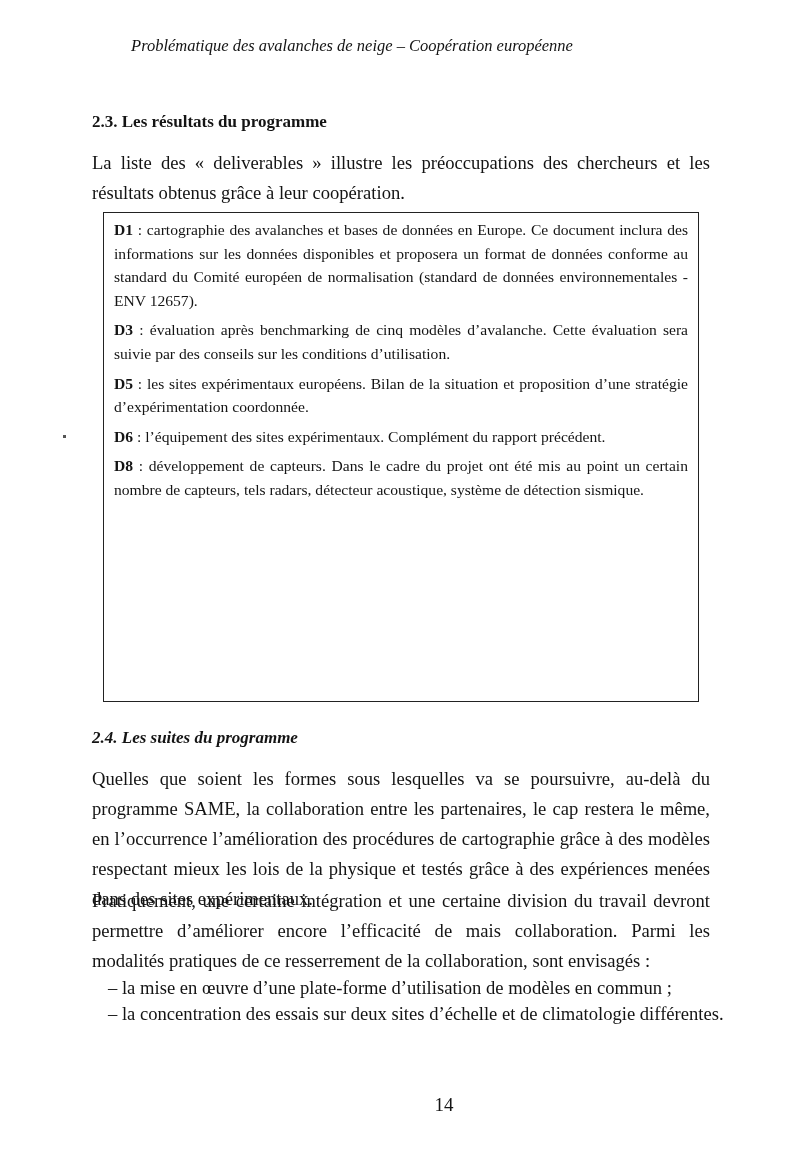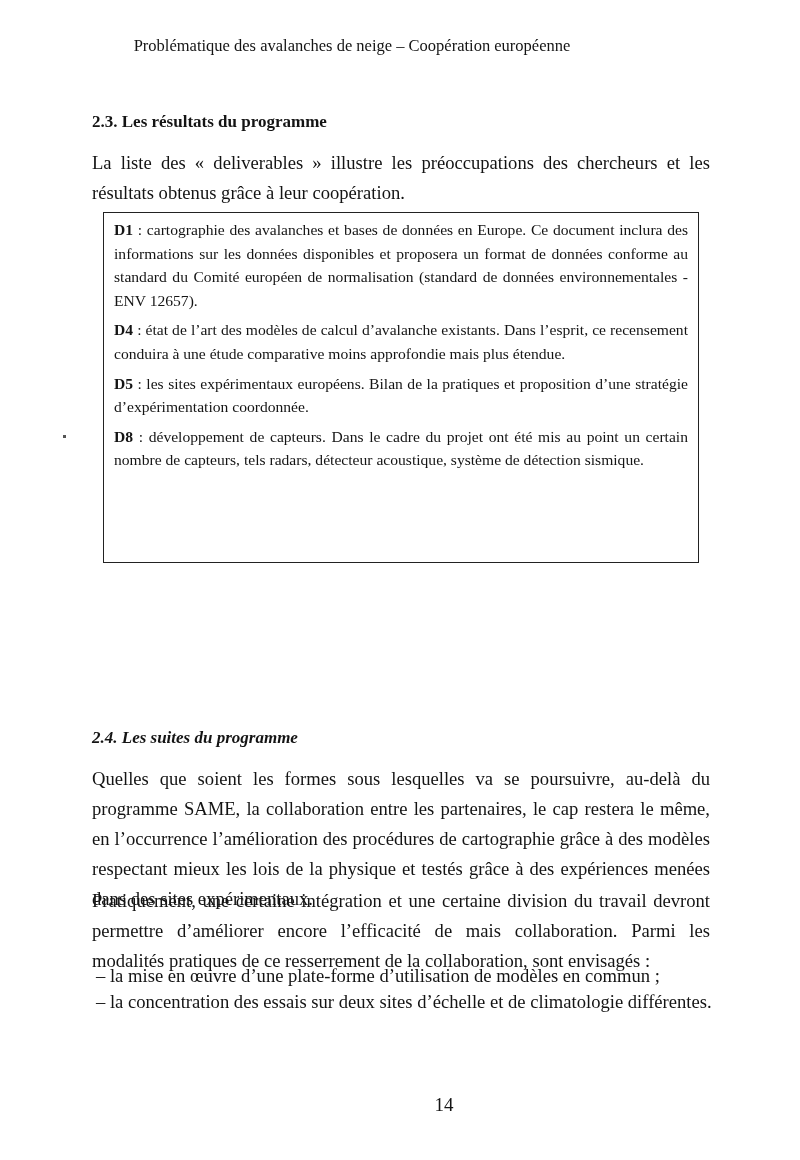--- a/index.html
+++ b/index.html
@@ -3,59 +3,60 @@
   <meta charset="utf-8">
   <style>
     html, body { margin: 0; padding: 0; background: #ffffff; }
     body {
       width: 800px; height: 1160px; position: relative; overflow: hidden;
       font-family: "Liberation Serif", "DejaVu Serif", serif;
       color: #141414;
     }
     .running-head {
       position: absolute; top: 36px; left: 0; width: 704px; text-align: center;
-      font-size: 16.5px;
+      font-style: italic; font-size: 16.5px;
     }
     .h2 {
       position: absolute; left: 92px; font-weight: bold; font-size: 17px; margin: 0;
     }
     .para {
       position: absolute; left: 92px; width: 618px; font-size: 18.6px; line-height: 30px;
       text-align: justify; margin: 0;
     }
     .box {
-      position: absolute; left: 103px; top: 212px; width: 596px; height: 351px;
+      position: absolute; left: 103px; top: 212px; width: 596px; height: 490px;
       border: 1.5px solid #222; box-sizing: border-box;
       padding: 5px 10px 8px 10px;
     }
     .item {
       font-size: 15.6px; line-height: 23.6px; text-align: justify; margin: 0 0 6px 0;
     }
     .item .code { font-weight: bold; }
-    .dash-line { position: absolute; left: 92px; width: 618px; font-size: 18.6px; line-height: 24.8px; margin: 4px; text-align: justify; }
+    .dash-line { position: absolute; left: 92px; width: 618px; font-size: 18.6px; line-height: 24.8px; margin: 16px; text-align: justify; }
     .page-number {
       position: absolute; top: 1094px; left: 0; width: 800px; text-align: center; font-size: 19px; padding-left: 44px;
     }
     .margin-dot {
       position: absolute; left: 63px; top: 435px; width: 3px; height: 3px; background: #555;
     }
   </style>
 </head>
 <body>
 
 <div class="running-head">Problématique des avalanches de neige – Coopération européenne</div>
 
 <h2 class="h2" style="top:112px;">2.3. Les résultats du programme</h2>
 
 <p class="para" style="top:148px;">La liste des « deliverables » illustre les préoccupations des chercheurs et les résultats obtenus grâce à leur coopération.</p>
 
 <div class="box">
   <p class="item"><span class="code">D1</span><span> : cartographie des avalanches et bases de données en Europe. Ce document inclura des informations sur les données disponibles et proposera un format de données conforme au standard du Comité européen de normalisation (standard de données environnementales - ENV 12657).</span></p>
-  <p class="item"><span class="code">D4</span><span> : état de l’art des modèles de calcul d’avalanche existants. Dans l’esprit, ce recensement conduira à une étude comparative moins approfondie mais plus étendue.</span></p>
-  <p class="item"><span class="code">D5</span><span> : les sites expérimentaux européens. Bilan de la pratiques et proposition d’une stratégie d’expérimentation coordonnée.</span></p>
+  <p class="item"><span class="code">D3</span><span> : évaluation après benchmarking de cinq modèles d’avalanche. Cette évaluation sera suivie par des conseils sur les conditions d’utilisation.</span></p>
+  <p class="item"><span class="code">D5</span><span> : les sites expérimentaux européens. Bilan de la situation et proposition d’une stratégie d’expérimentation coordonnée.</span></p>
+  <p class="item"><span class="code">D6</span><span> : l’équipement des sites expérimentaux. Complément du rapport précédent.</span></p>
   <p class="item"><span class="code">D8</span><span> : développement de capteurs. Dans le cadre du projet ont été mis au point un certain nombre de capteurs, tels radars, détecteur acoustique, système de détection sismique.</span></p>
 </div>
 
 <div class="margin-dot"></div>
 
 <h2 class="h2" style="top:728px;font-style:italic;">2.4. Les suites du programme</h2>
 
 <p class="para" style="top:764px;">Quelles que soient les formes sous lesquelles va se poursuivre, au-delà du programme SAME, la collaboration entre les partenaires, le cap restera le même, en l’occurrence l’amélioration des procédures de cartographie grâce à des modèles respectant mieux les lois de la physique et testés grâce à des expériences menées dans des sites expérimentaux.</p>
 
 <p class="para" style="top:886px;">Pratiquement, une certaine intégration et une certaine division du travail devront permettre d’améliorer encore l’efficacité de mais collaboration. Parmi les modalités pratiques de ce resserrement de la collaboration, sont envisagés :</p>

